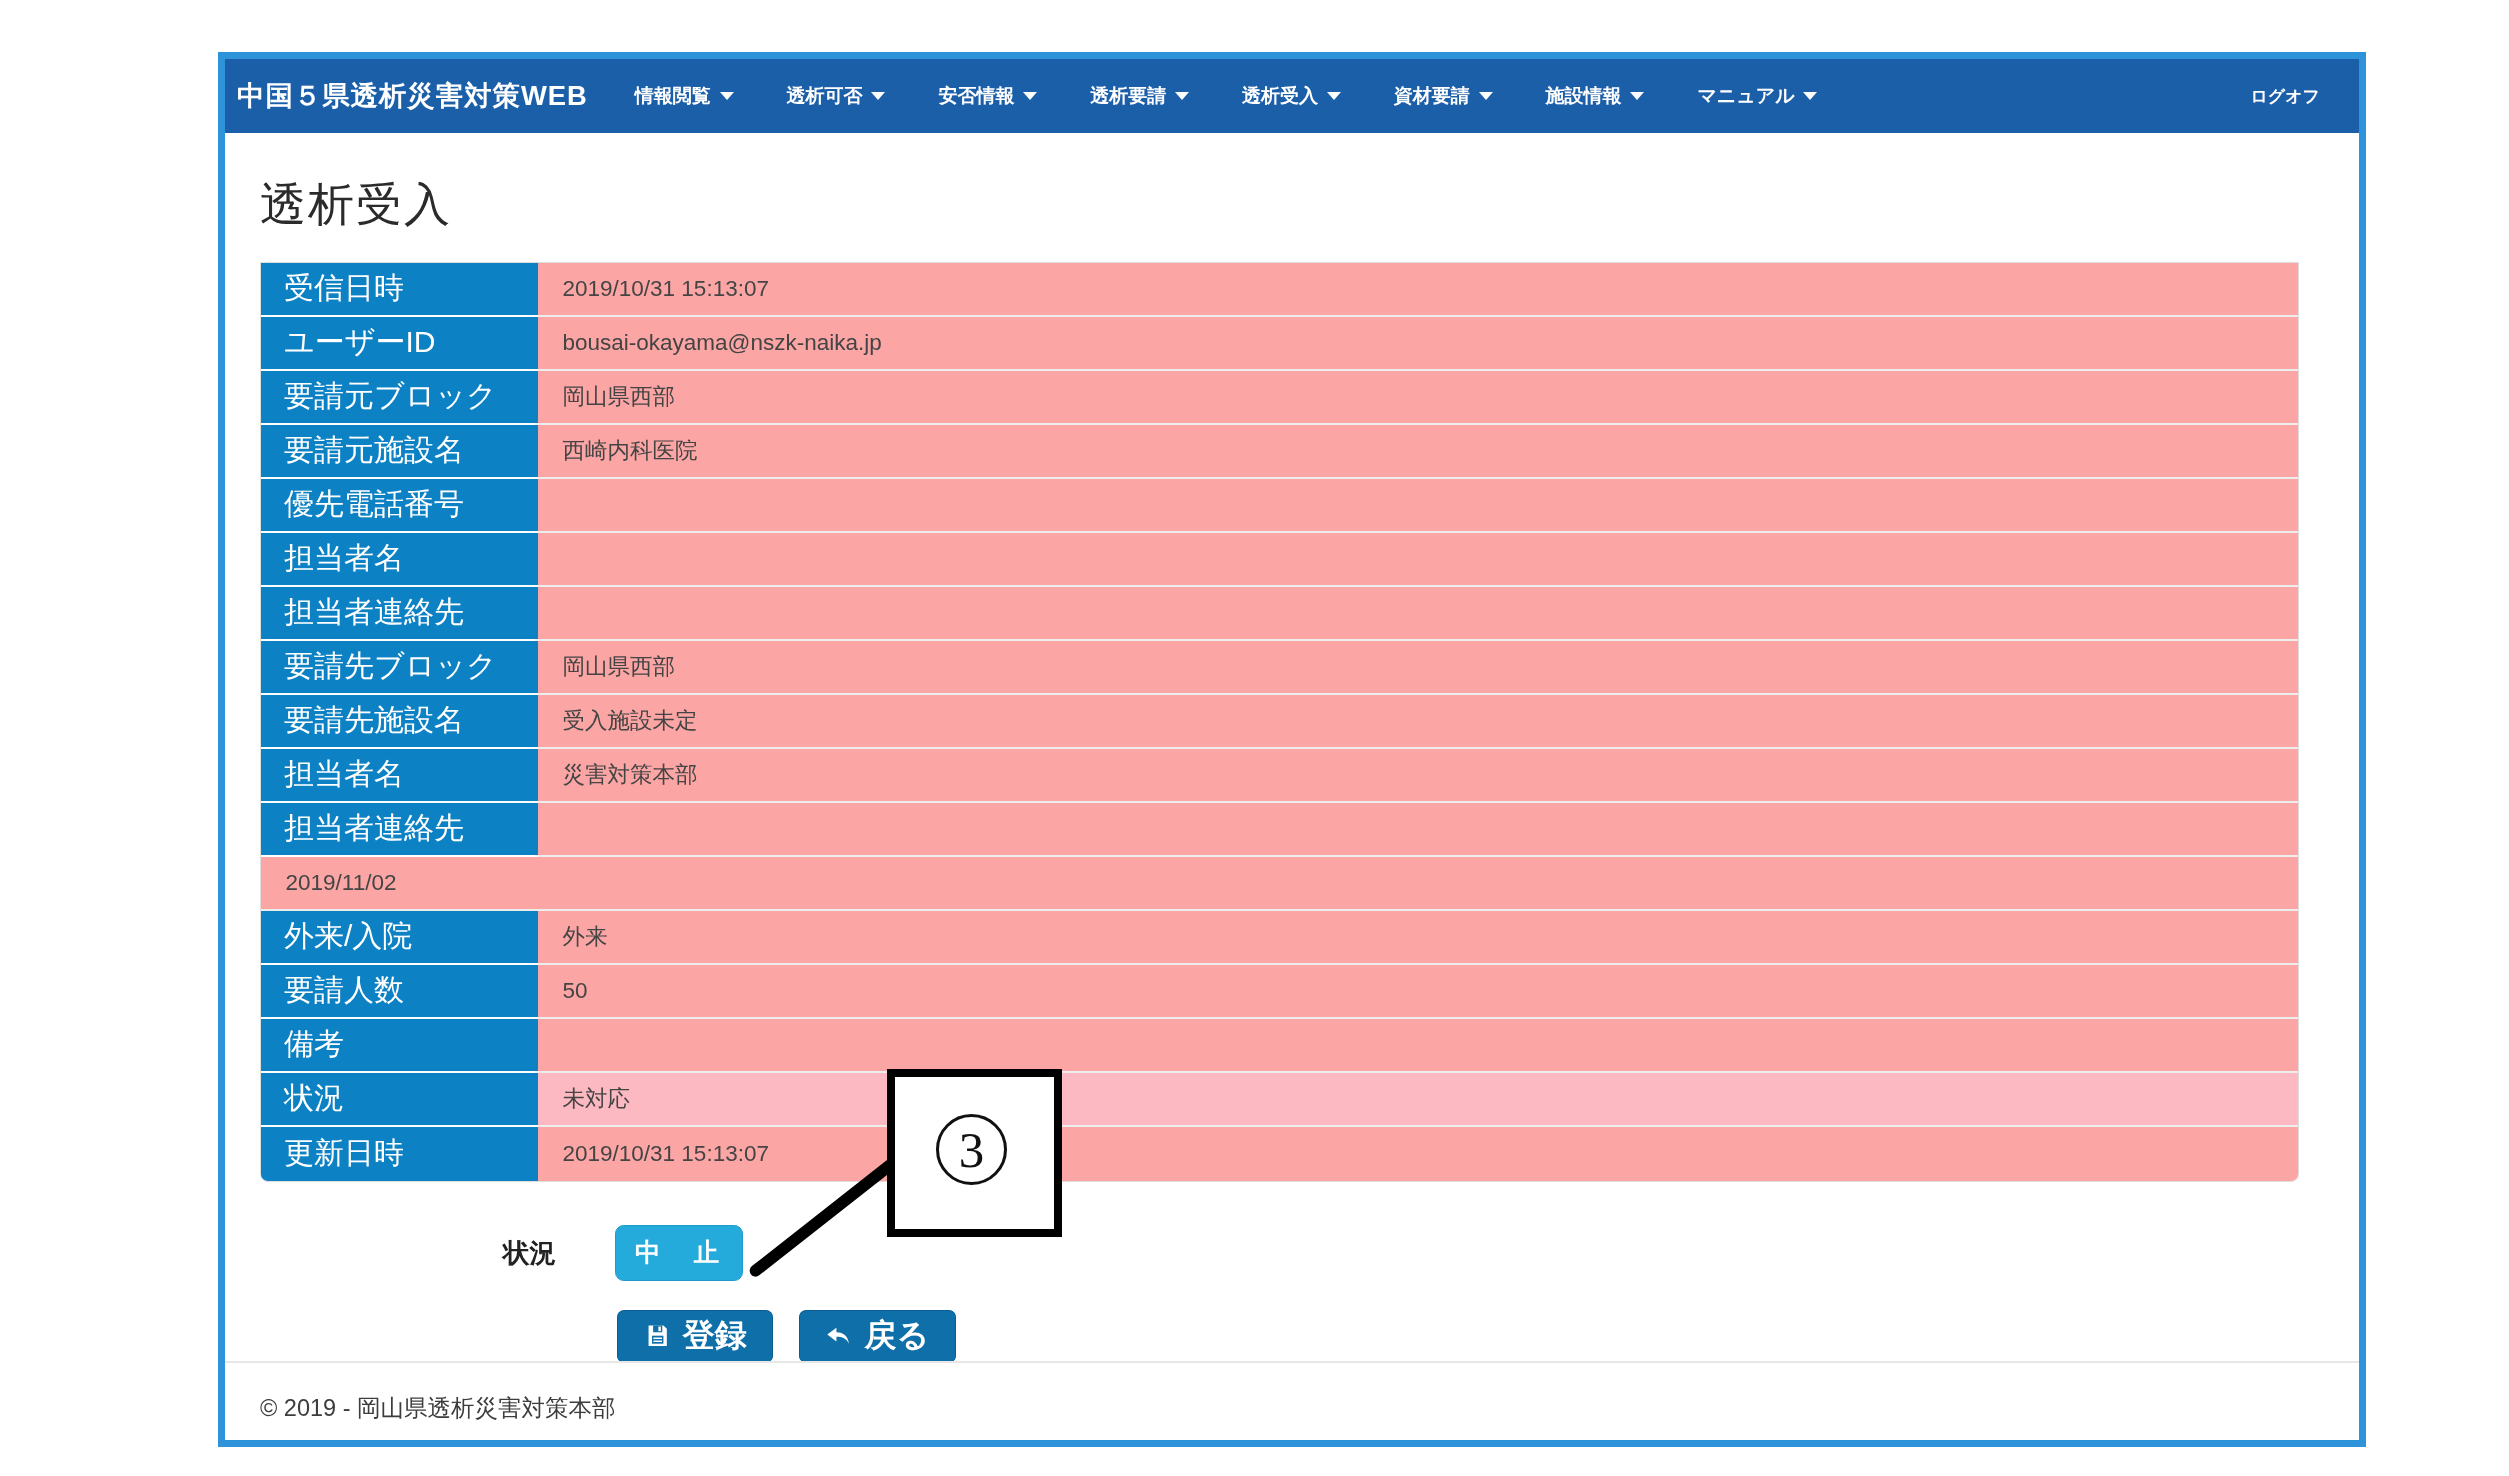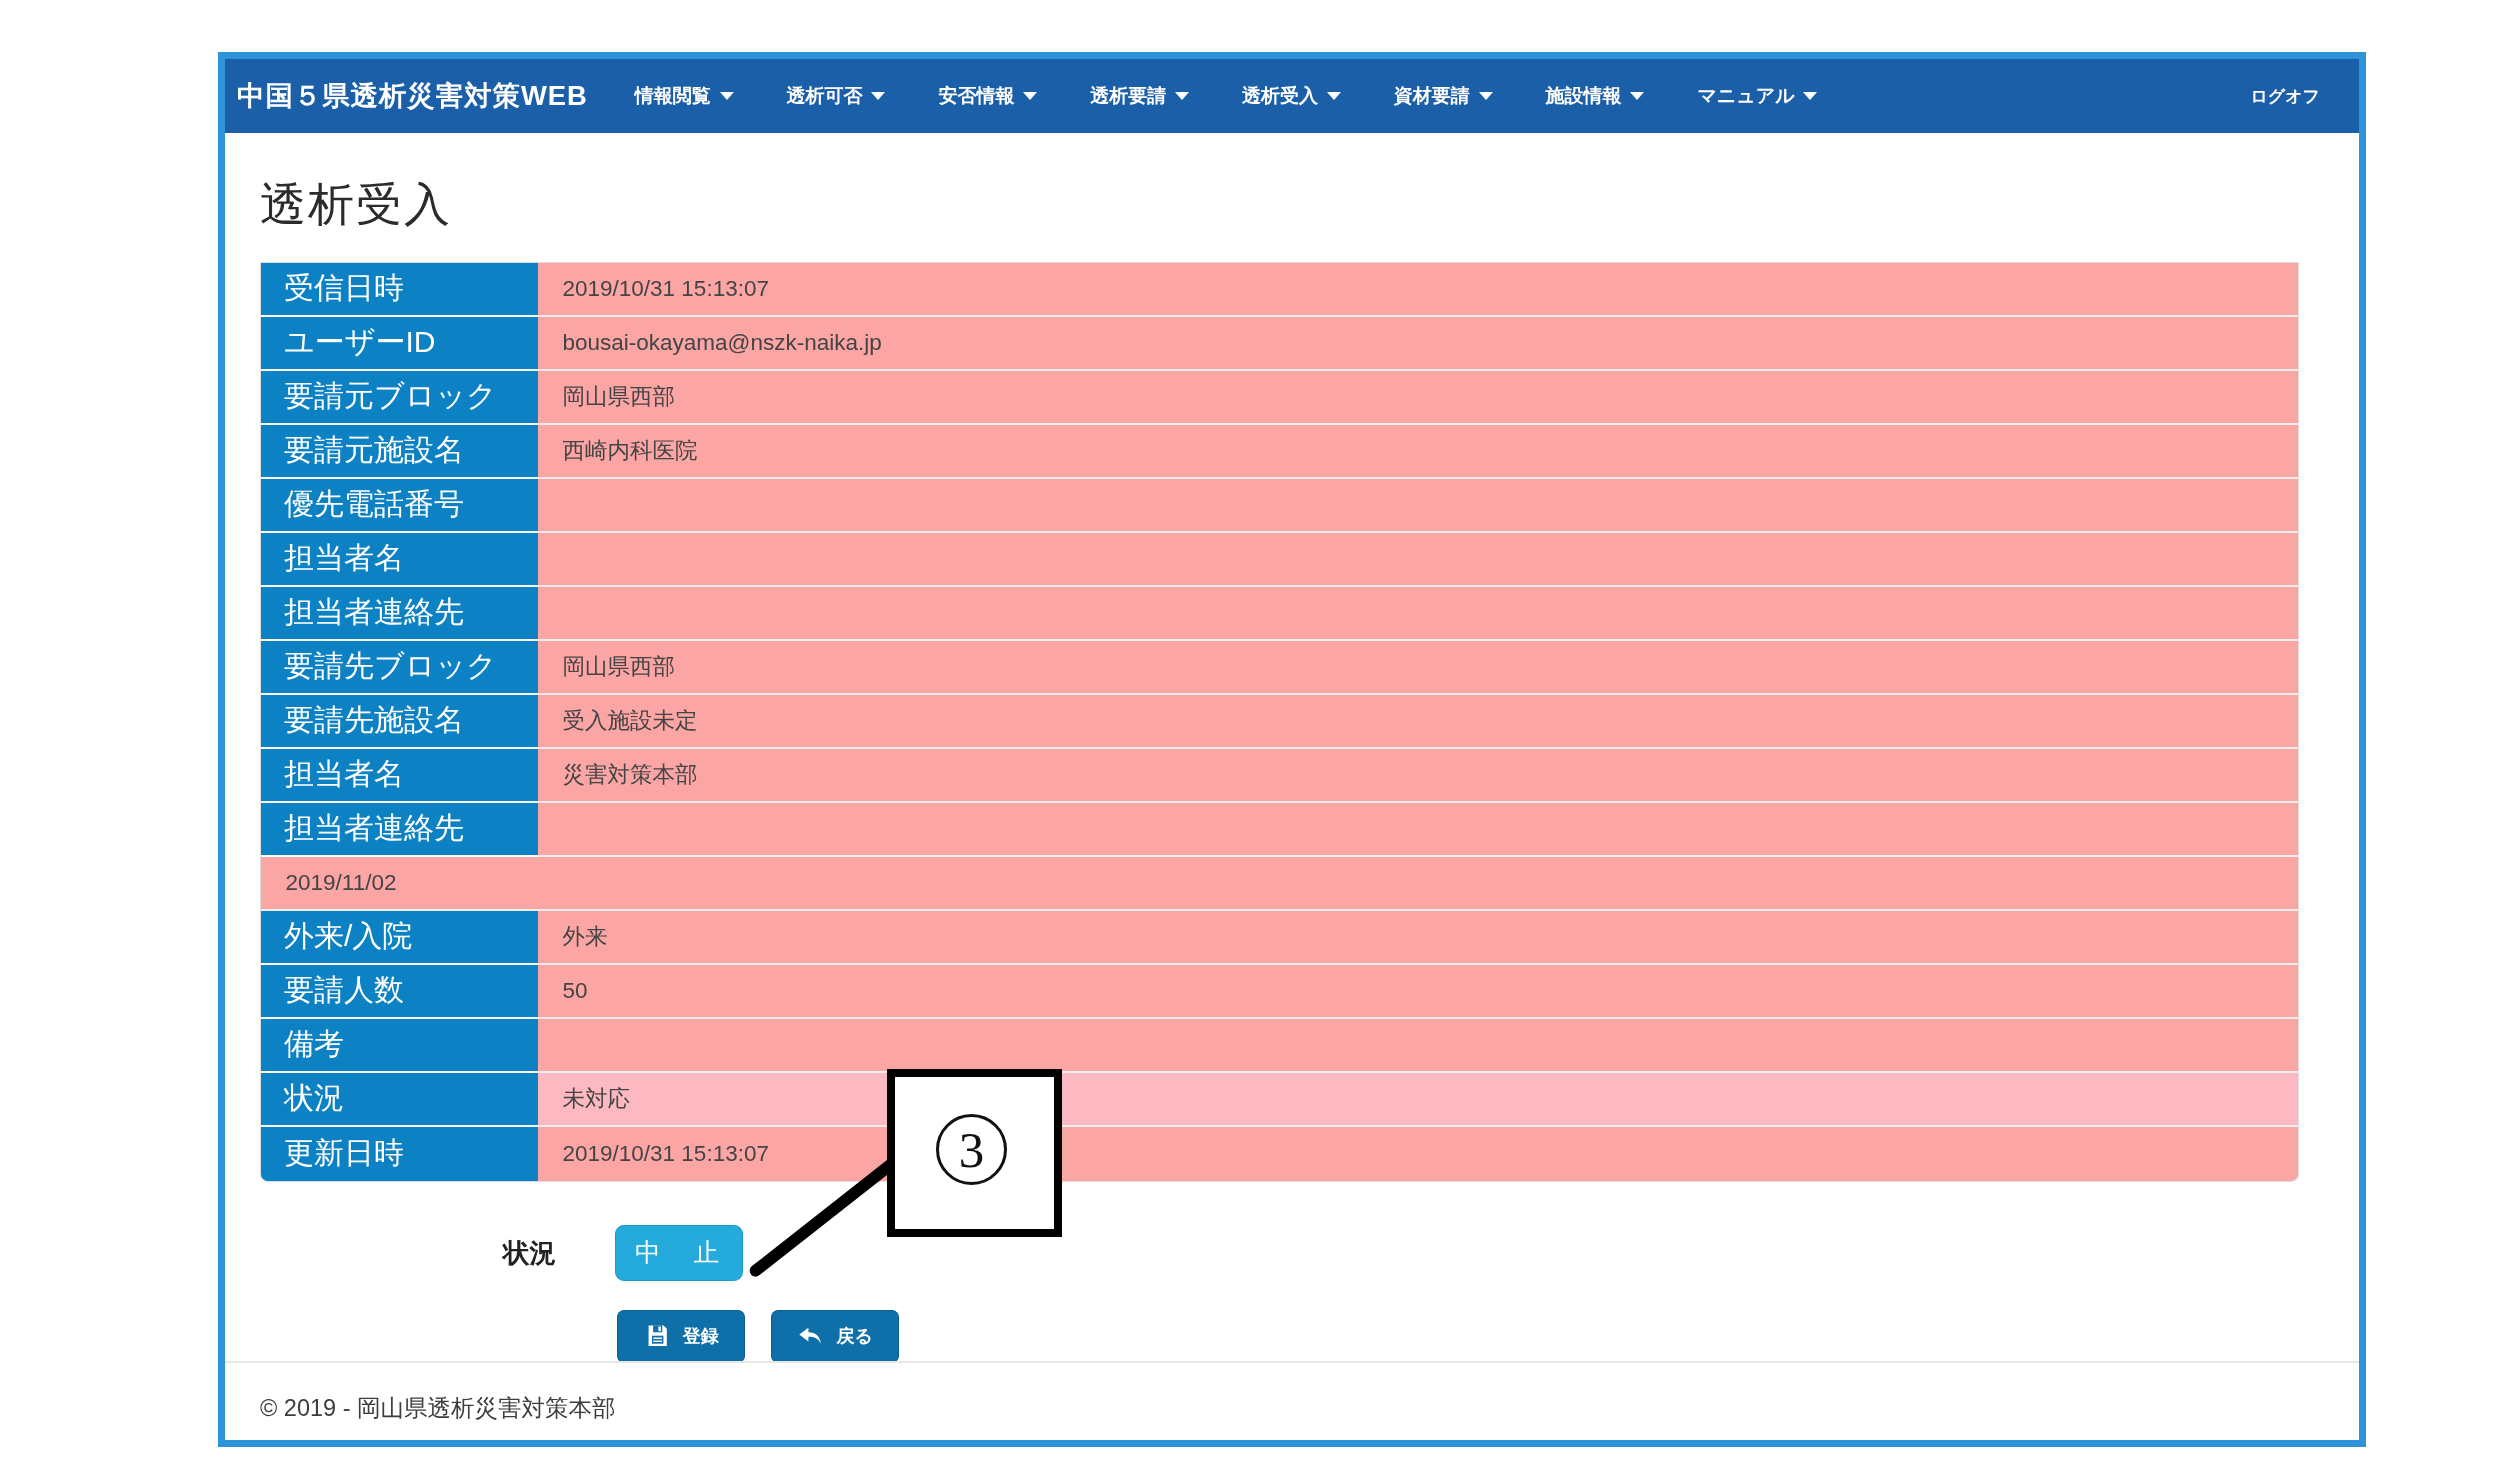--- a/index.html
+++ b/index.html
@@ -35,25 +35,25 @@
   .value-cell { flex:1; font-size:22.5px; color:#444444; display:flex; align-items:center;
                 padding-left:24.5px; border-bottom:2px solid #ededed; background:#fca5a5; }
   .info-row:last-child .value-cell { border-bottom:none; }
   .info-row.highlight .value-cell { background:#fdb9c1; }
 
   
   .status-row { display:flex; align-items:center; margin:43px 0 0 278px; }
   .status-label { font-size:26.5px; font-weight:bold; color:#222; }
   .btn-cancel { margin-left:59px; width:128px; height:56px; background:#25aadc;
                 border:1px solid #1d9ccb; border-radius:8.8px; color:#ffffff;
-                font-size:25.5px; font-weight:normal; letter-spacing:3.9px; cursor:pointer;
+                font-size:25.5px; font-weight:bold; letter-spacing:3.9px; cursor:pointer;
                 font-family:"Liberation Sans","DejaVu Sans",sans-serif; }
   .action-row { display:flex; margin:29px 0 0 392px; gap:25.5px; }
   .btn-action { height:53px; padding:0 25.5px; background:#0e6fa9; border:1px solid #0a5d8f;
-                border-radius:6.9px; color:#ffffff; font-size:18px; font-weight:bold;
+                border-radius:6.9px; color:#ffffff; font-size:32px; font-weight:bold;
                 display:flex; align-items:center; gap:11.8px; cursor:pointer;
                 font-family:"Liberation Sans","DejaVu Sans",sans-serif; }
   .btn-action svg { display:block; }
 
   
   .anno-line { position:absolute; left:0; top:0; width:100%; height:100%;
                pointer-events:none; z-index:4; }
   .anno-box { position:absolute; left:662px; top:1010px; width:175px; height:168px;
               background:#ffffff; border:8.8px solid #000000; z-index:5; }
   .anno-circle { position:absolute; left:41px; top:37px; width:71px; height:71px;

